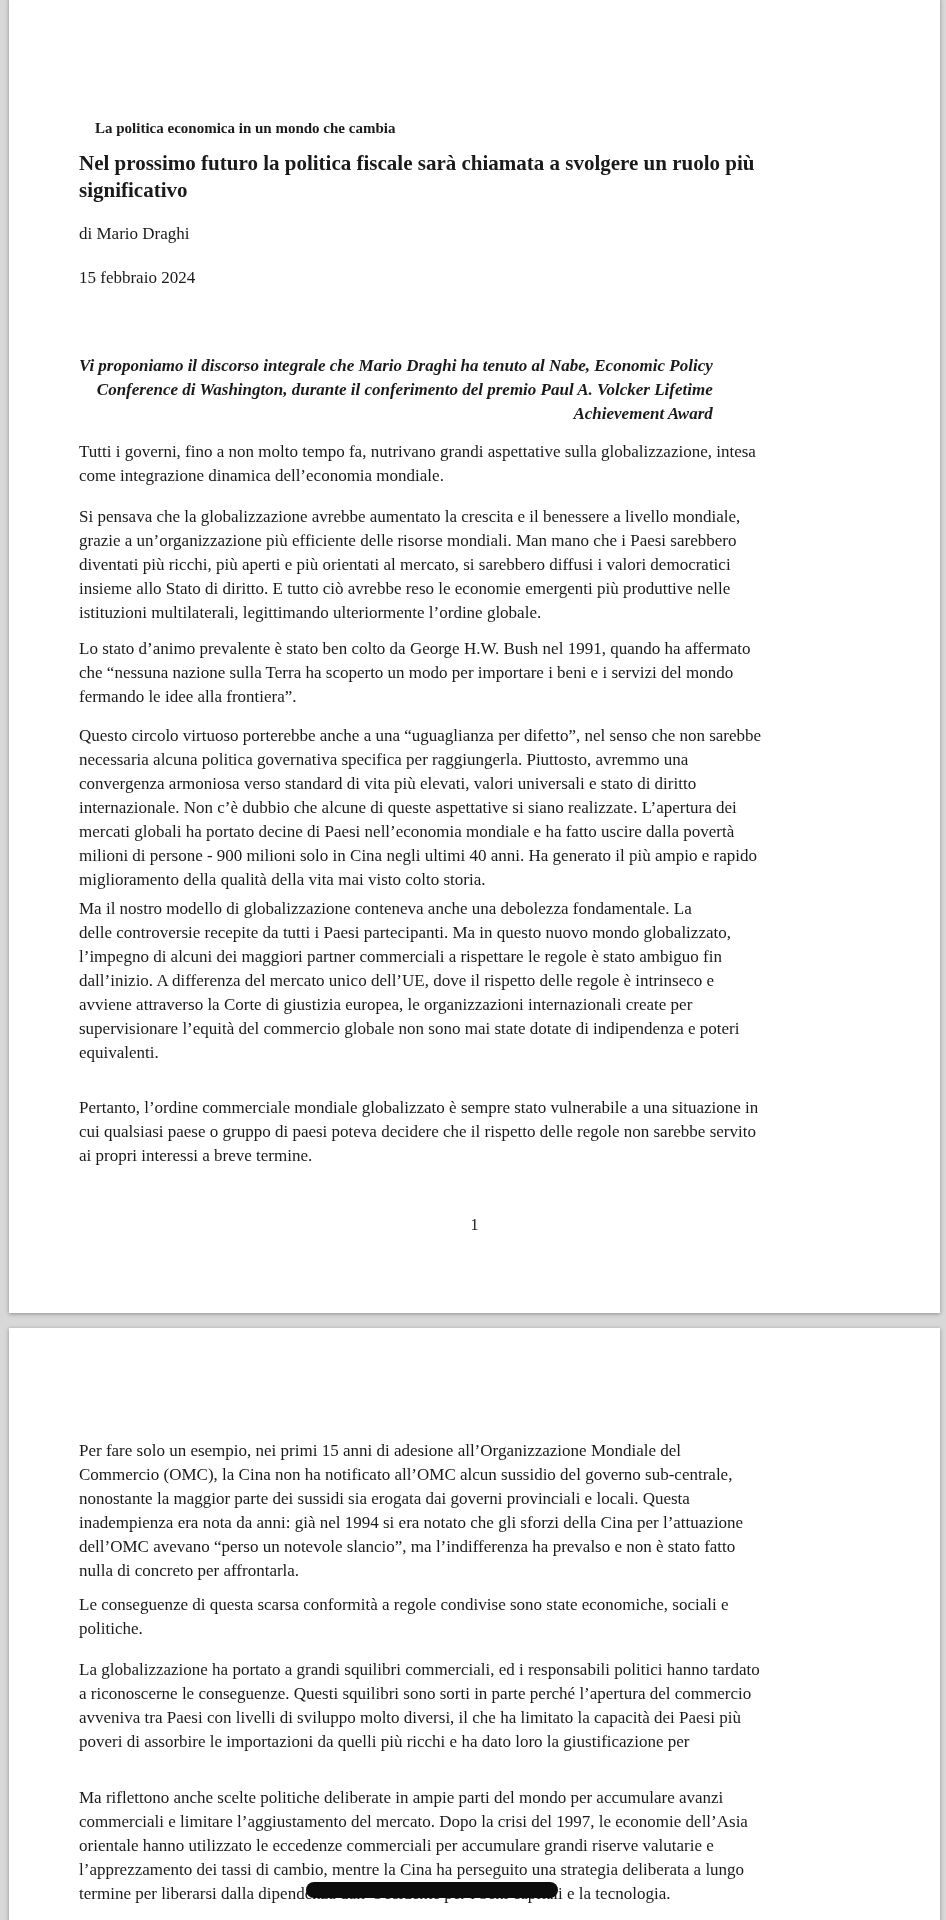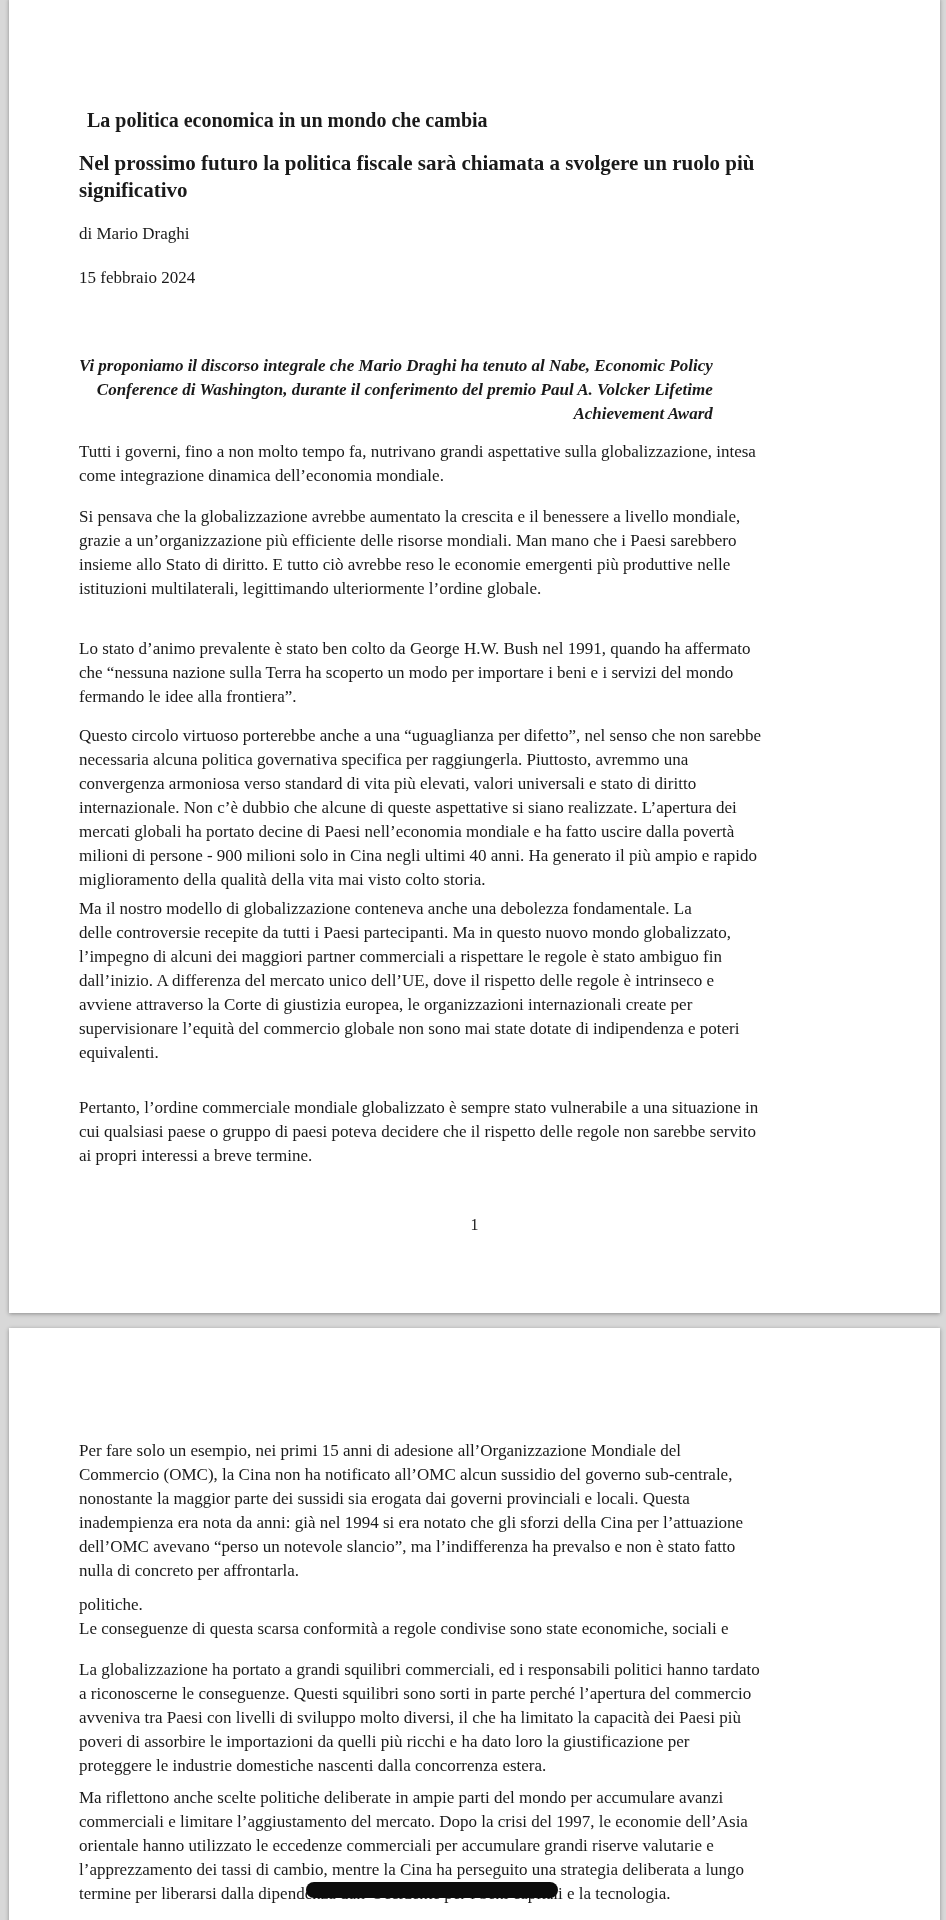--- a/index.html
+++ b/index.html
@@ -26,24 +26,24 @@
     overflow: hidden;
   }
   .page1 { top: -2px; height: 1315px; }
   .page2 { top: 1328px; height: 1315px; }
   .tblock {
     position: absolute;
     left: 70px;
     color: #1a1a1a;
   }
   .title {
-    font-size: 20px;
+    font-size: 15px;
     font-weight: bold;
     line-height: 27px;
-    margin: 8px;
+    margin: 16px;
   }
   .subtitle {
     font-size: 21px;
     font-weight: bold;
     line-height: 27px;
   }
   .meta {
     font-size: 17px;
     line-height: 23px;
   }
@@ -91,20 +91,21 @@
         <div class="line">Conference di Washington, durante il conferimento del premio Paul A. Volcker Lifetime</div>
         <div class="line">Achievement Award</div>
       </div>
     <div class="tblock para" style="top:442px">
         <div class="line">Tutti i governi, fino a non molto tempo fa, nutrivano grandi aspettative sulla globalizzazione, intesa</div>
         <div class="line">come integrazione dinamica dell’economia mondiale.</div>
       </div>
     <div class="tblock para" style="top:507px">
         <div class="line">Si pensava che la globalizzazione avrebbe aumentato la crescita e il benessere a livello mondiale,</div>
         <div class="line">grazie a un’organizzazione più efficiente delle risorse mondiali. Man mano che i Paesi sarebbero</div>
+        <div class="line">diventati più ricchi, più aperti e più orientati al mercato, si sarebbero diffusi i valori democratici</div>
         <div class="line">insieme allo Stato di diritto. E tutto ciò avrebbe reso le economie emergenti più produttive nelle</div>
         <div class="line">istituzioni multilaterali, legittimando ulteriormente l’ordine globale.</div>
       </div>
     <div class="tblock para" style="top:639px">
         <div class="line">Lo stato d’animo prevalente è stato ben colto da George H.W. Bush nel 1991, quando ha affermato</div>
         <div class="line">che “nessuna nazione sulla Terra ha scoperto un modo per importare i beni e i servizi del mondo</div>
         <div class="line">fermando le idee alla frontiera”.</div>
       </div>
     <div class="tblock para" style="top:726px">
         <div class="line">Questo circolo virtuoso porterebbe anche a una “uguaglianza per difetto”, nel senso che non sarebbe</div>
@@ -135,29 +136,28 @@
   <div class="page page2">
     <div class="tblock para" style="top:111px">
         <div class="line">Per fare solo un esempio, nei primi 15 anni di adesione all’Organizzazione Mondiale del</div>
         <div class="line">Commercio (OMC), la Cina non ha notificato all’OMC alcun sussidio del governo sub-centrale,</div>
         <div class="line">nonostante la maggior parte dei sussidi sia erogata dai governi provinciali e locali. Questa</div>
         <div class="line">inadempienza era nota da anni: già nel 1994 si era notato che gli sforzi della Cina per l’attuazione</div>
         <div class="line">dell’OMC avevano “perso un notevole slancio”, ma l’indifferenza ha prevalso e non è stato fatto</div>
         <div class="line">nulla di concreto per affrontarla.</div>
       </div>
     <div class="tblock para" style="top:265px">
+        <div class="line">Le conseguenze di questa scarsa conformità a regole condivise sono state economiche, sociali e</div>
         <div class="line">politiche.</div>
-        <div class="line">Le conseguenze di questa scarsa conformità a regole condivise sono state economiche, sociali e</div>
       </div>
     <div class="tblock para" style="top:330px">
         <div class="line">La globalizzazione ha portato a grandi squilibri commerciali, ed i responsabili politici hanno tardato</div>
         <div class="line">a riconoscerne le conseguenze. Questi squilibri sono sorti in parte perché l’apertura del commercio</div>
         <div class="line">avveniva tra Paesi con livelli di sviluppo molto diversi, il che ha limitato la capacità dei Paesi più</div>
         <div class="line">poveri di assorbire le importazioni da quelli più ricchi e ha dato loro la giustificazione per</div>
-        <div class="line">proteggere le industrie domestiche nascenti dalla concorrenza estera.</div>
       </div>
     <div class="tblock para" style="top:458px">
         <div class="line">Ma riflettono anche scelte politiche deliberate in ampie parti del mondo per accumulare avanzi</div>
         <div class="line">commerciali e limitare l’aggiustamento del mercato. Dopo la crisi del 1997, le economie dell’Asia</div>
         <div class="line">orientale hanno utilizzato le eccedenze commerciali per accumulare grandi riserve valutarie e</div>
         <div class="line">l’apprezzamento dei tassi di cambio, mentre la Cina ha perseguito una strategia deliberata a lungo</div>
         <div class="line">termine per liberarsi dalla dipendenza dall’Occidente per i beni capitali e la tecnologia.</div>
       </div>
     <div class="redaction" style="left: 297px; top: 554px; width: 252px; height: 16px; background: rgb(12, 12, 12);"></div>
   </div>

